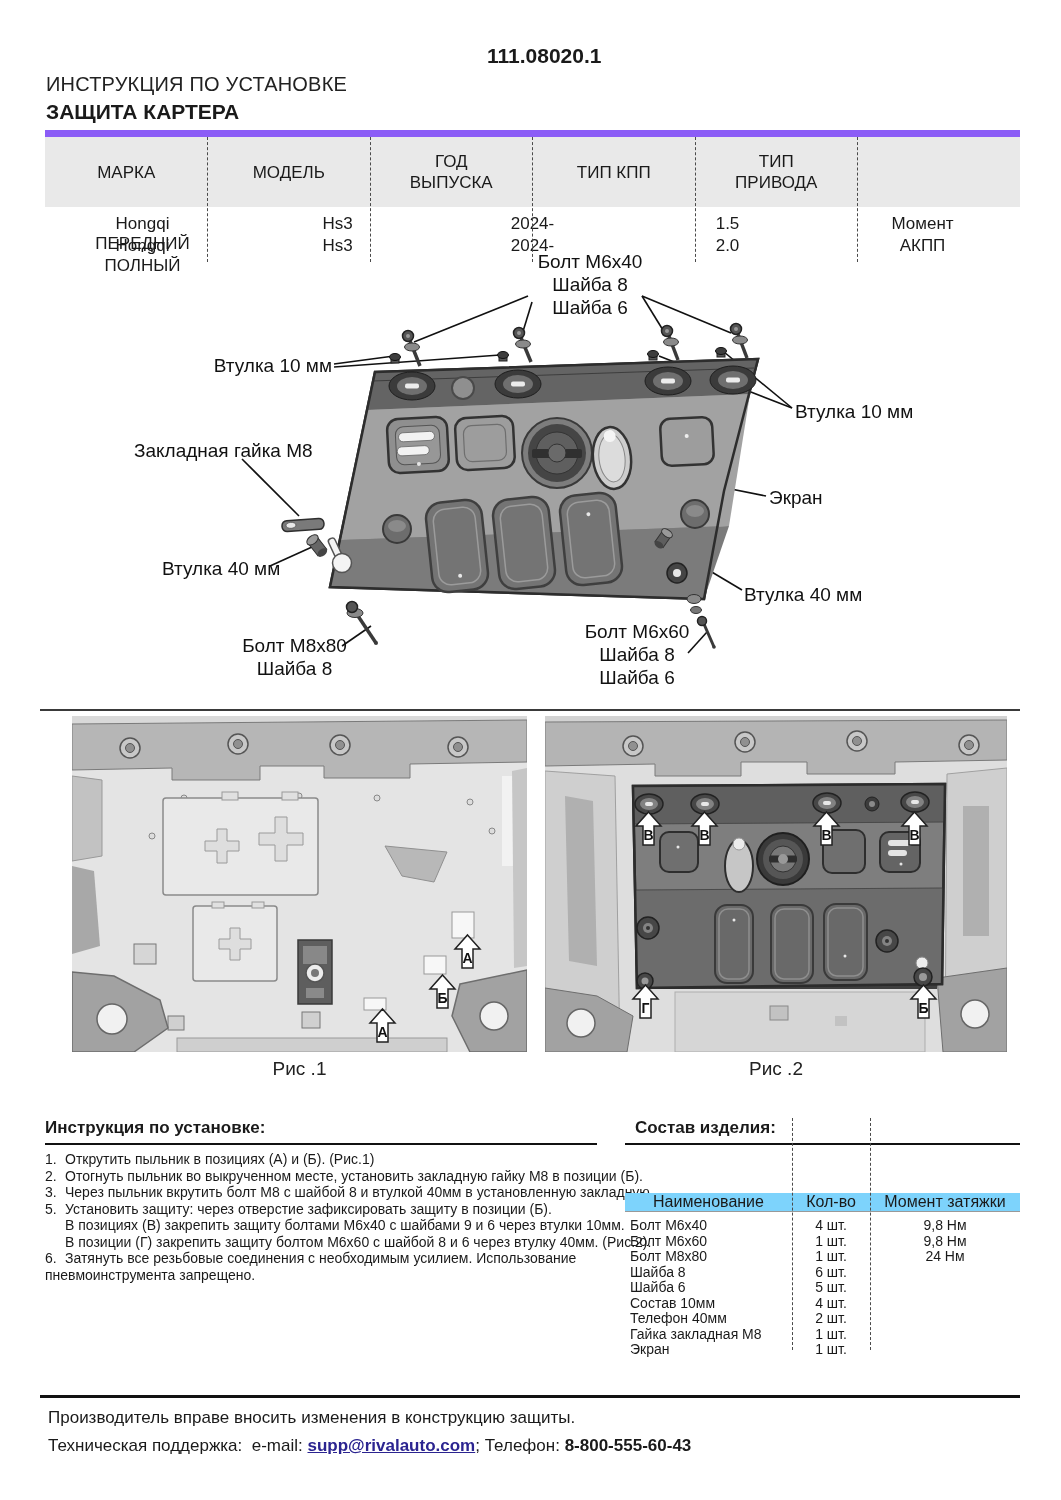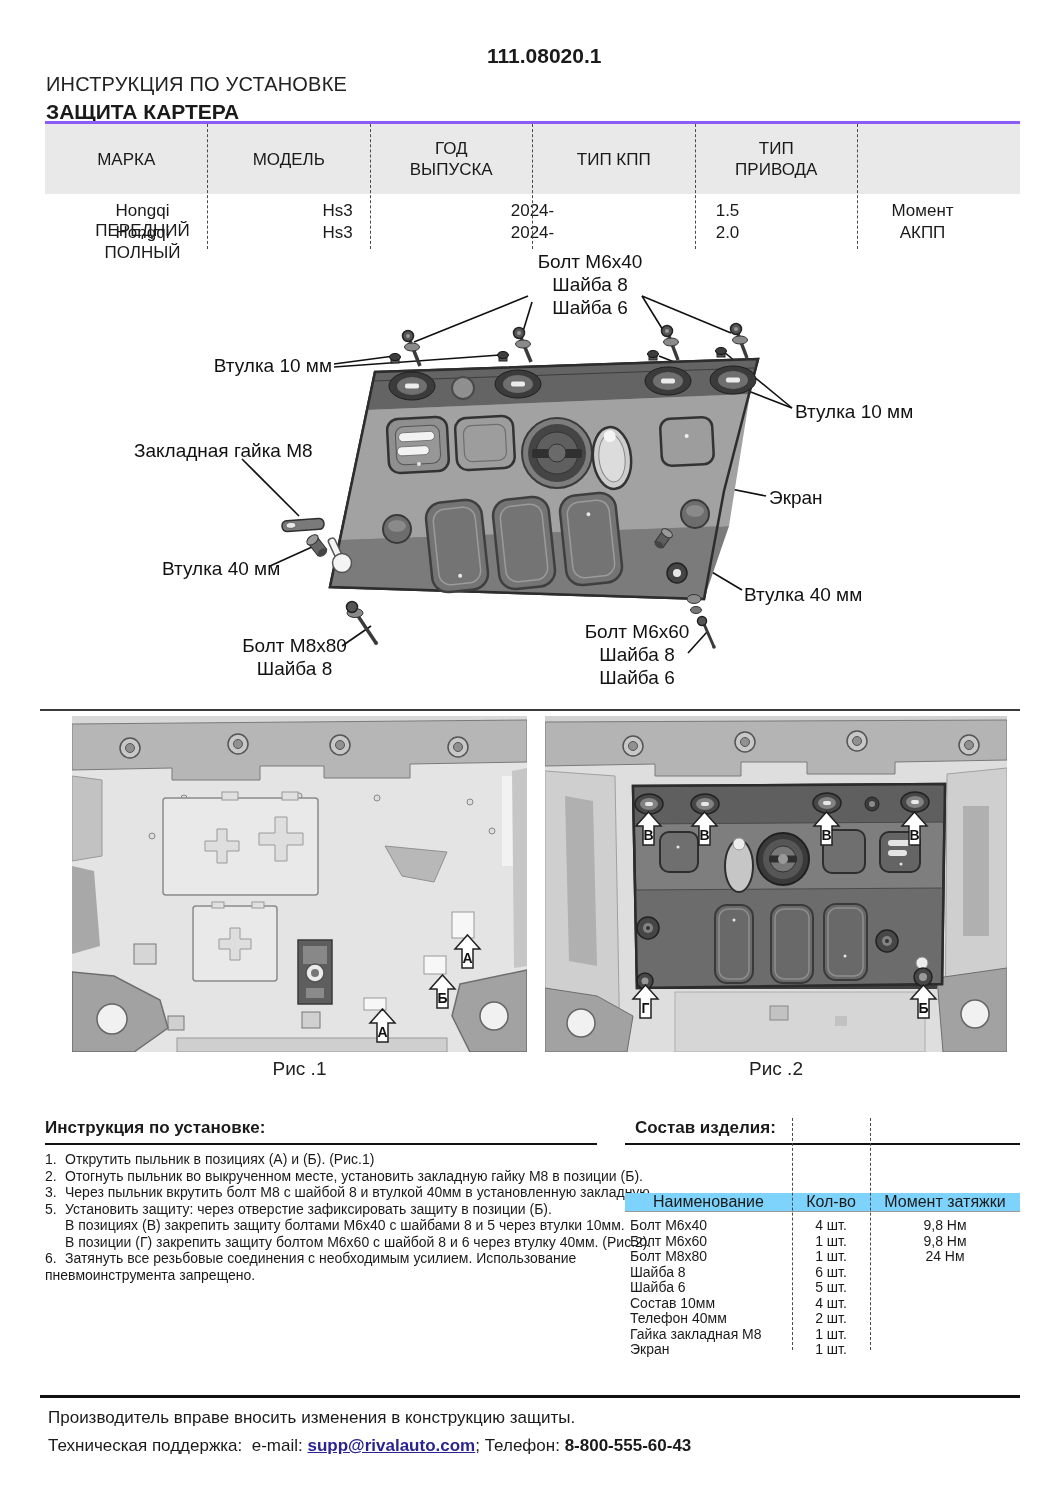--- a/index.html
+++ b/index.html
@@ -10,21 +10,21 @@
     overflow:hidden;
   }
   .abs { position:absolute; }
 
   
   .title-line1 { font-size:20px; letter-spacing:0.2px; color:#222;margin-top:29px; }
   .title-line2 { font-size:21px; font-weight:bold; margin-top:4px; }
   .doc-number  { font-size:21px; font-weight:bold; }
 
   
-  .veh-table { left:45px; top:121px; width:975px; border-top:3px solid #8b5cf6; }
+  .veh-table { left:45px; top:130px; width:975px; border-top:7px solid #8b5cf6; }
   .veh-header { display:grid; grid-template-columns:repeat(6,1fr); background:#e9e9e9;
                 height:70px; align-items:center; }
   .veh-header .cell { text-align:center; font-size:17px; white-space:pre-line; line-height:21px; }
   .veh-body { padding-top:7px; padding-bottom:4px; }
   .veh-row { display:grid; grid-template-columns:repeat(5,1fr); height:22px; align-items:center; }
   .veh-row .cell { text-align:center; font-size:17px; }
   .veh-dashes { position:absolute; top:0; bottom:0; border-left:1px dashed #4a4a4a; width:0; }
 
   
   .diagram { left:0; top:250px; width:1061px; height:460px; }
@@ -548,21 +548,21 @@
 <div class="abs fig-caption" style="left:545px; top:1058px; width:462px;">Рис .2</div>
 
 <div class="abs" style="left:45px; top:1118px; width:575px;">
   <div class="sec-title">Инструкция по установке:</div>
   <div class="instr-rule"></div>
   <div class="instr-lines">
     <div class="instr-line"><span class="instr-num">1.</span><span>Открутить пыльник в позициях (А) и (Б). (Рис.1)</span></div>
     <div class="instr-line"><span class="instr-num">2.</span><span>Отогнуть пыльник во выкрученном месте, установить закладную гайку М8 в позиции (Б).</span></div>
     <div class="instr-line"><span class="instr-num">3.</span><span>Через пыльник вкрутить болт М8 с шайбой 8 и втулкой 40мм в установленную закладную.</span></div>
     <div class="instr-line"><span class="instr-num">5.</span><span>Установить защиту: через отверстие зафиксировать защиту в позиции (Б).</span></div>
-    <div class="instr-line cont"><span>В позициях (В) закрепить защиту болтами М6х40 с шайбами 8 и 5 через втулки 10мм.</span></div>
+    <div class="instr-line cont"><span>В позициях (В) закрепить защиту болтами М6х40 с шайбами 9 и 6 через втулки 10мм.</span></div>
     <div class="instr-line cont"><span>В позиции (Г) закрепить защиту болтом М6х60 с шайбой 8 и 6 через втулку 40мм. (Рис.2).</span></div>
     <div class="instr-line"><span class="instr-num">6.</span><span>Затянуть все резьбовые соединения с необходимым усилием. Использование</span></div>
     <div class="instr-line"><span>пневмоинструмента запрещено.</span></div>
   </div>
 </div>
 
 <div class="abs parts" style="position:absolute;">
   <div style="position:relative;">
     <div class="parts-title">Состав изделия:</div>
     <div class="parts-table">

